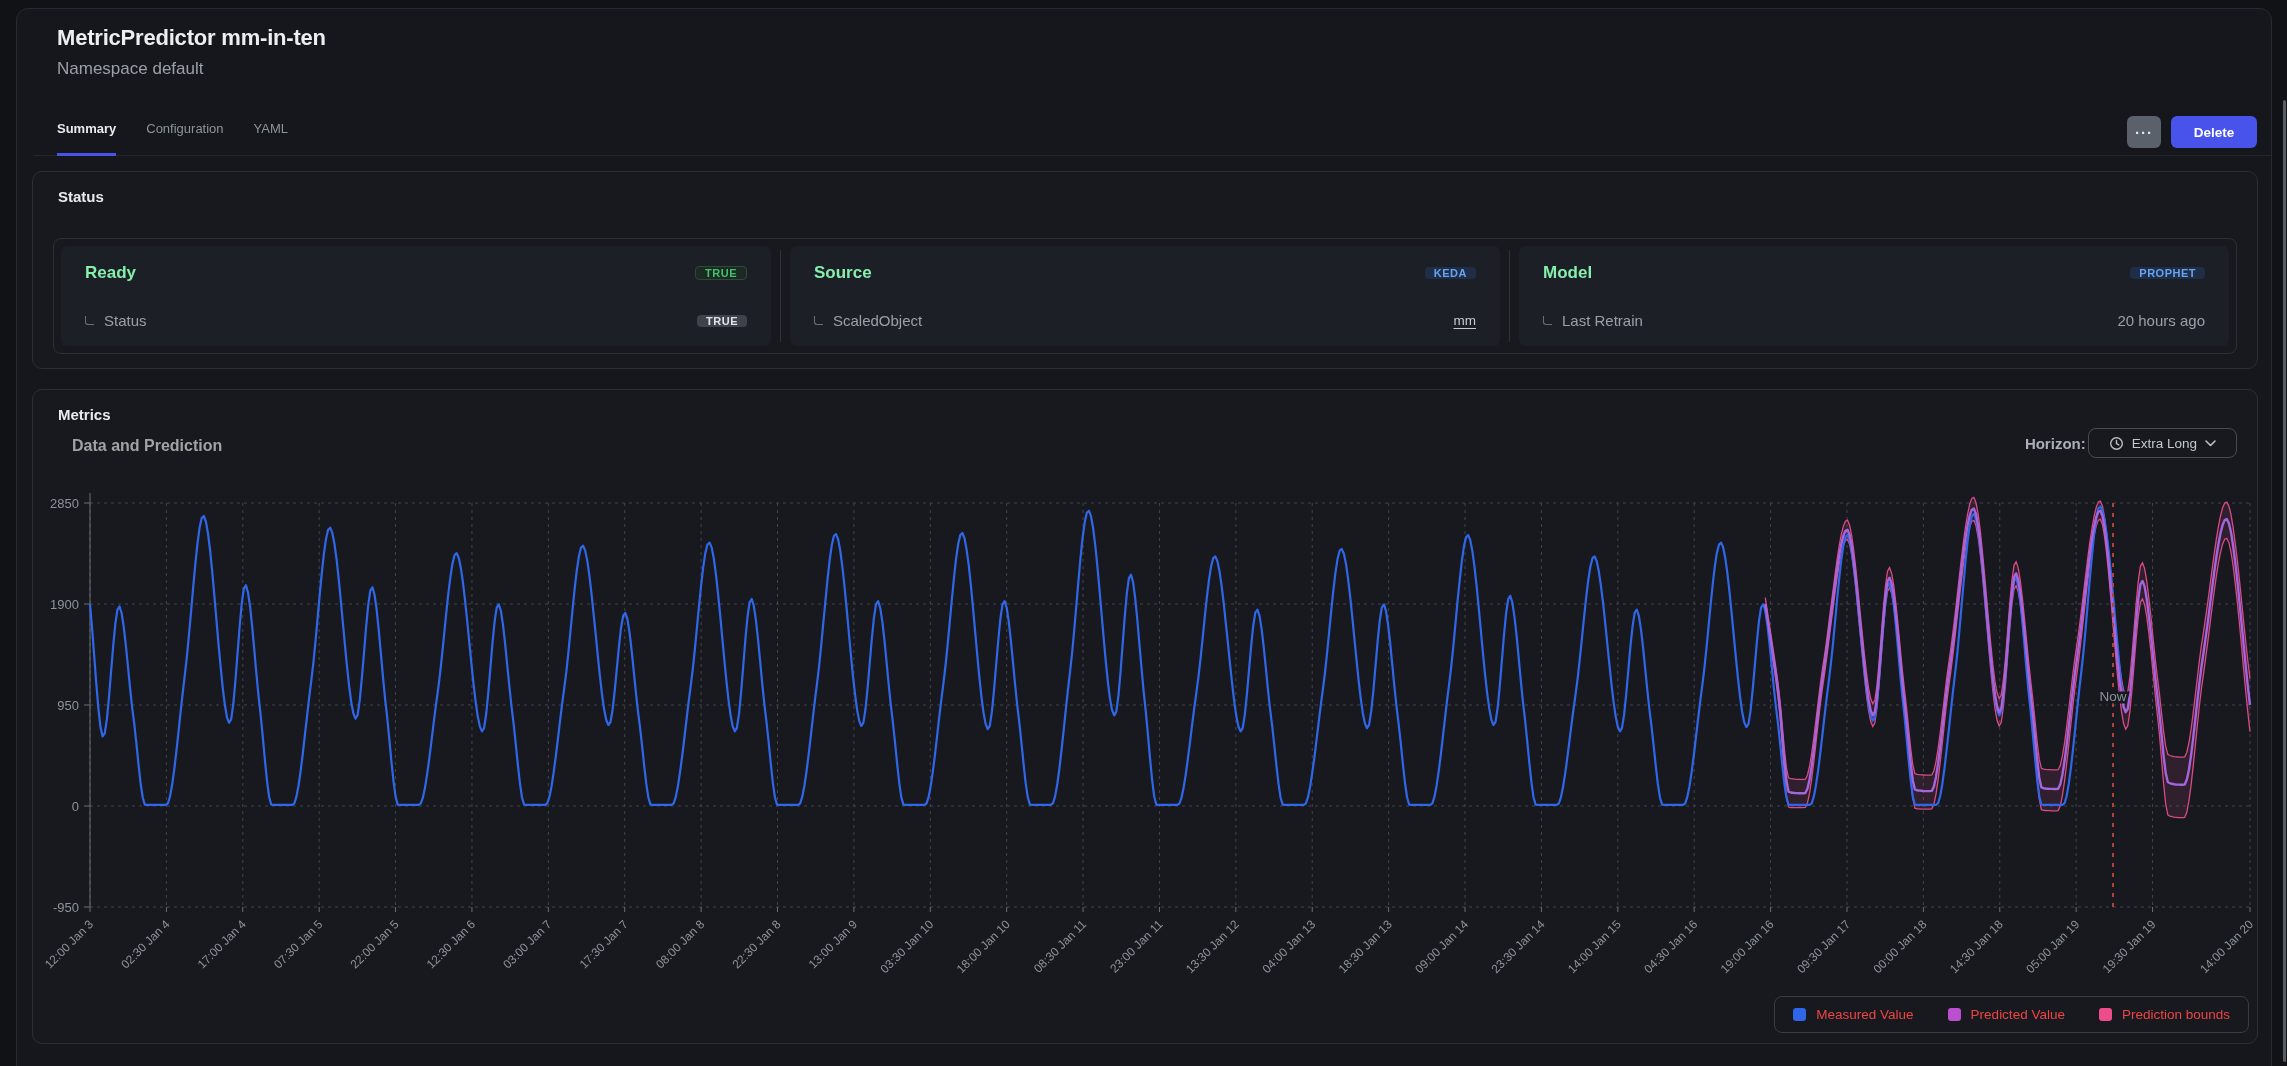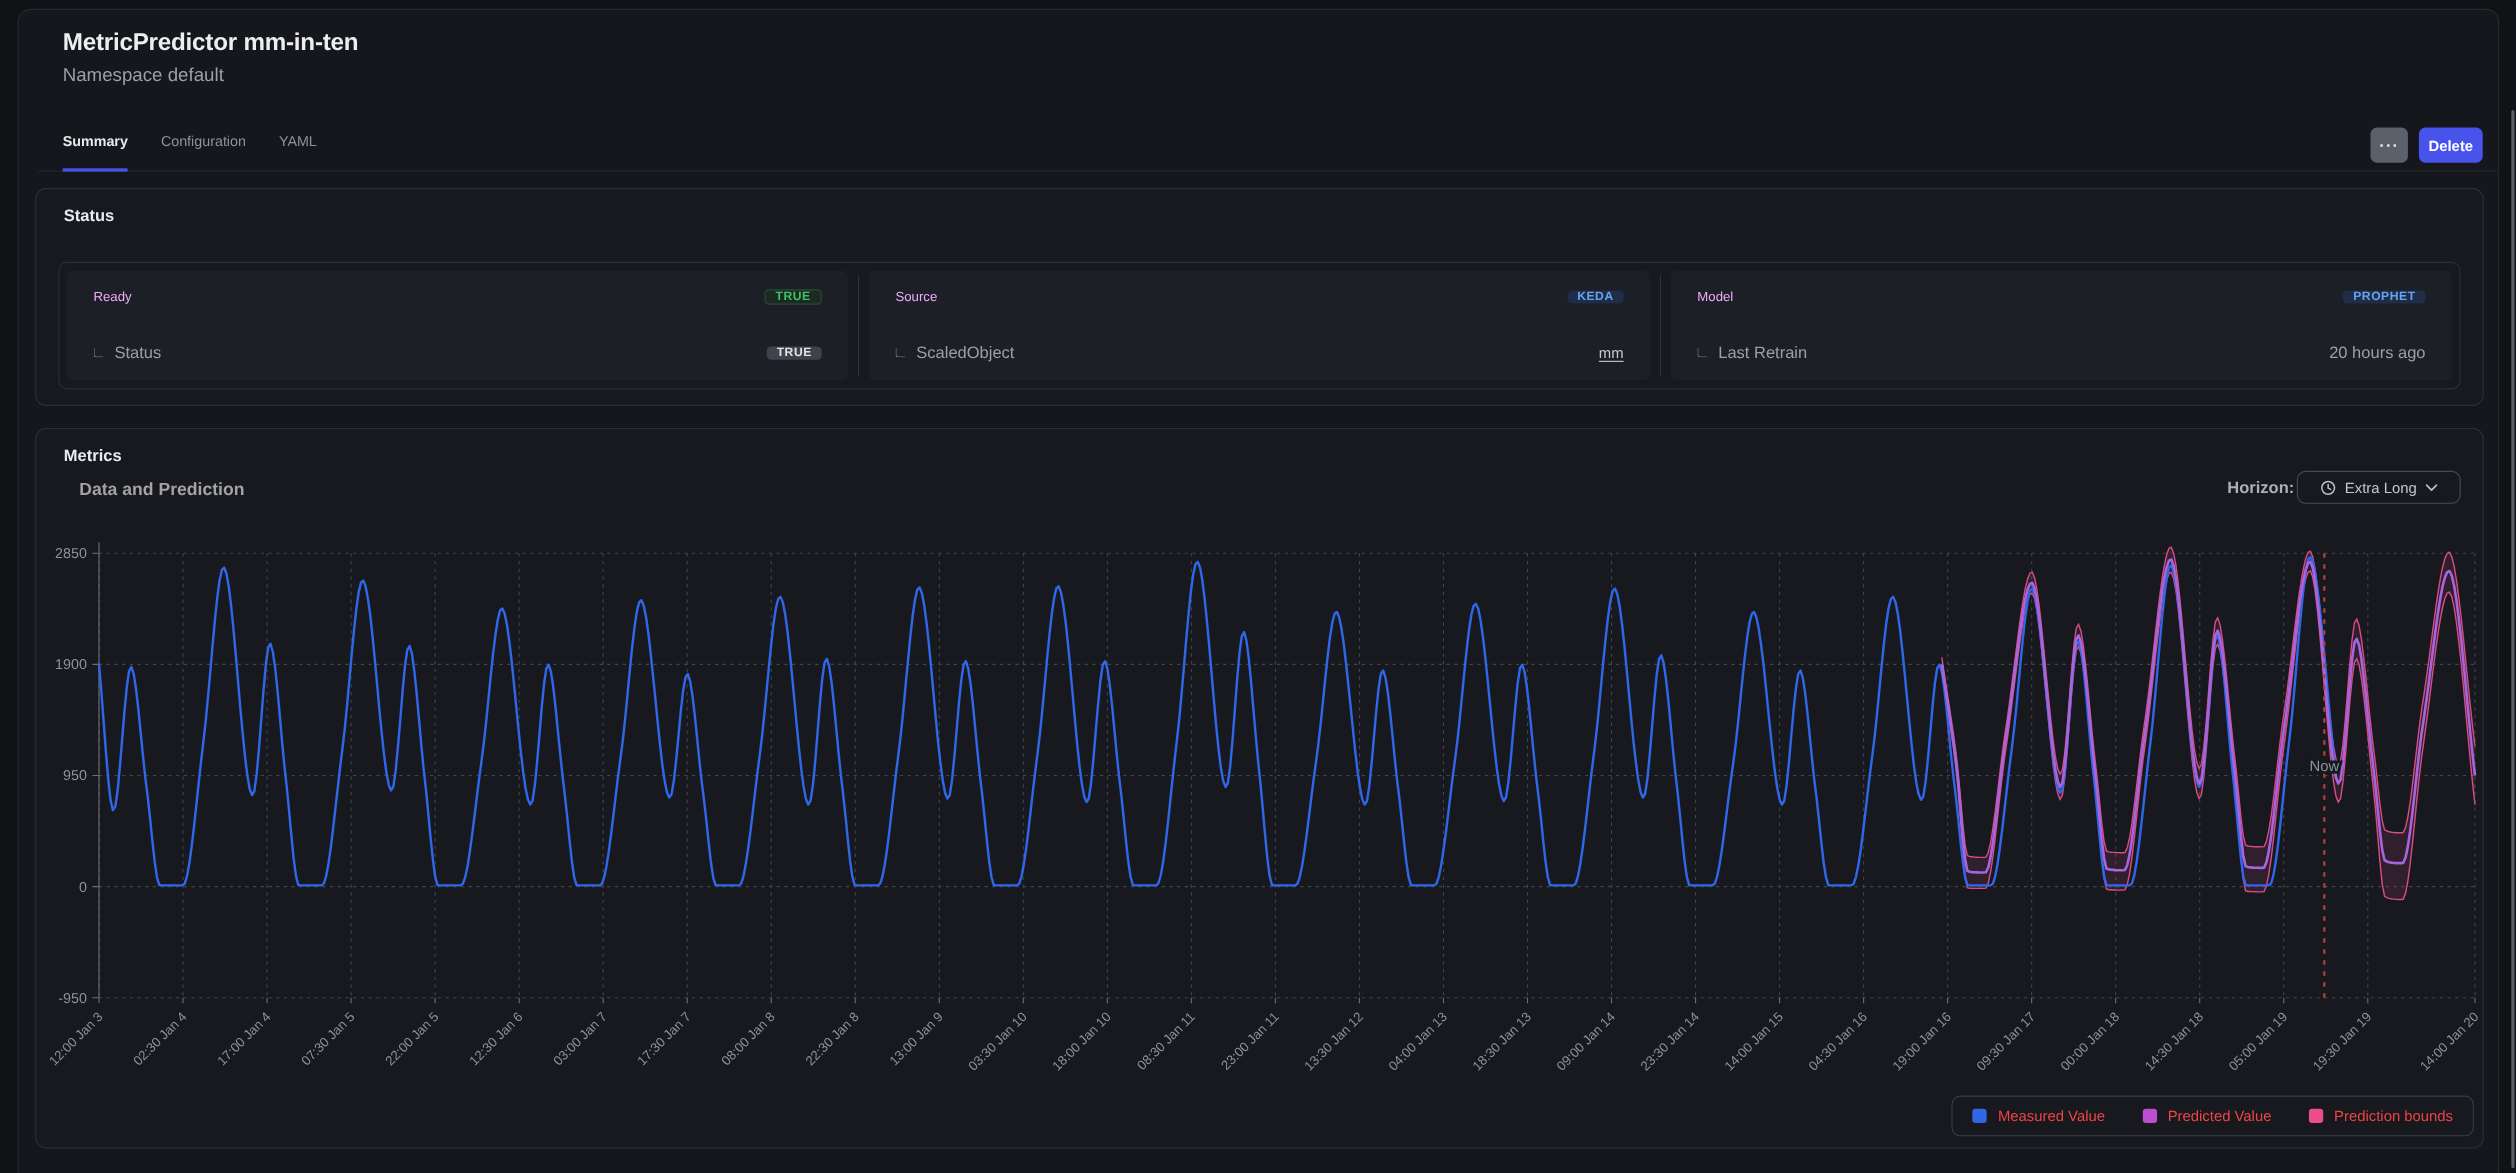--- a/index.html
+++ b/index.html
@@ -12,36 +12,36 @@
   .page-subtitle { position:absolute; left:40px; top:50px; font-size:17px; color:#9aa0a8; }
   .tabs-row { position:absolute; left:17px; right:0; top:112px; height:35px;
     border-bottom:1px solid #23262d; }
   .tabs { position:absolute; left:23px; top:0; display:flex; gap:30px; height:35px; }
   .tab { font-size:13px; color:#8d939b; padding-bottom:13px; border-bottom:3px solid transparent;
     cursor:pointer; }
   .tab.active { color:#e8eaec; font-weight:600; border-bottom-color:#4753ea; }
   .actions { position:absolute; right:14px; top:-5px; display:flex; gap:10px; }
   .btn-more { width:34px; height:32px; border-radius:6px; background:#5b616b; color:#e6e8ea;
     border:none; font-size:15px; font-weight:700; letter-spacing:1px; cursor:pointer; }
-  .btn-delete { width:58px; height:32px; border-radius:6px; background:#4753ea; color:#fff;
+  .btn-delete { width:86px; height:32px; border-radius:6px; background:#4753ea; color:#fff;
     border:none; font-size:13.5px; font-weight:600; cursor:pointer; }
   .card { position:absolute; left:15px; width:2226px; background:#17191f;
     border:1px solid #2b2e36; border-radius:10px; }
   .card-status { top:162px; height:198px; }
   .card-metrics { top:380px; height:655px; }
   .card-heading { position:absolute; left:25px; top:16px; font-size:15px; font-weight:700;
     color:#e9ebee; }
   .status-inner { position:absolute; left:20px; right:20px; top:66px; height:116px;
     border:1px solid #2b2f37; border-radius:8px; display:flex; align-items:stretch;
     padding:7px; gap:6px; }
   .status-cell { flex:1; background:#1c1f25; border-radius:6px; padding:17px 24px;
     display:flex; flex-direction:column; justify-content:space-between; }
   .vdiv { width:1px; background:#2e323a; margin:4px 3px; }
   .cell-row { display:flex; align-items:center; }
-  .cell-title { font-size:12px; font-weight:400; color:#f0abfc; }
+  .cell-title { font-size:17px; font-weight:700; color:#86efac; }
   .spacer { flex:1; }
   .badge { font-size:11px; font-weight:700; letter-spacing:0.5px; padding:0 9px;
     border-radius:4px; }
   .badge.green { color:#3fc268; background:#1b2a22; border:1px solid #2c4a38; }
   .badge.gray  { color:#dfe2e6; background:#3e434b; }
   .badge.blue  { color:#66a3f2; background:#1f2d47; }
   .corner-glyph { display:inline-block; width:9px; height:9px; border-left:1.5px solid #6a7078;
     border-bottom:1.5px solid #6a7078; border-bottom-left-radius:3px; margin-right:10px; }
   .sub-label { font-size:15px; color:#9aa0a8; }
   .value-link { font-size:13.5px; color:#c6cad0; text-decoration:underline;

